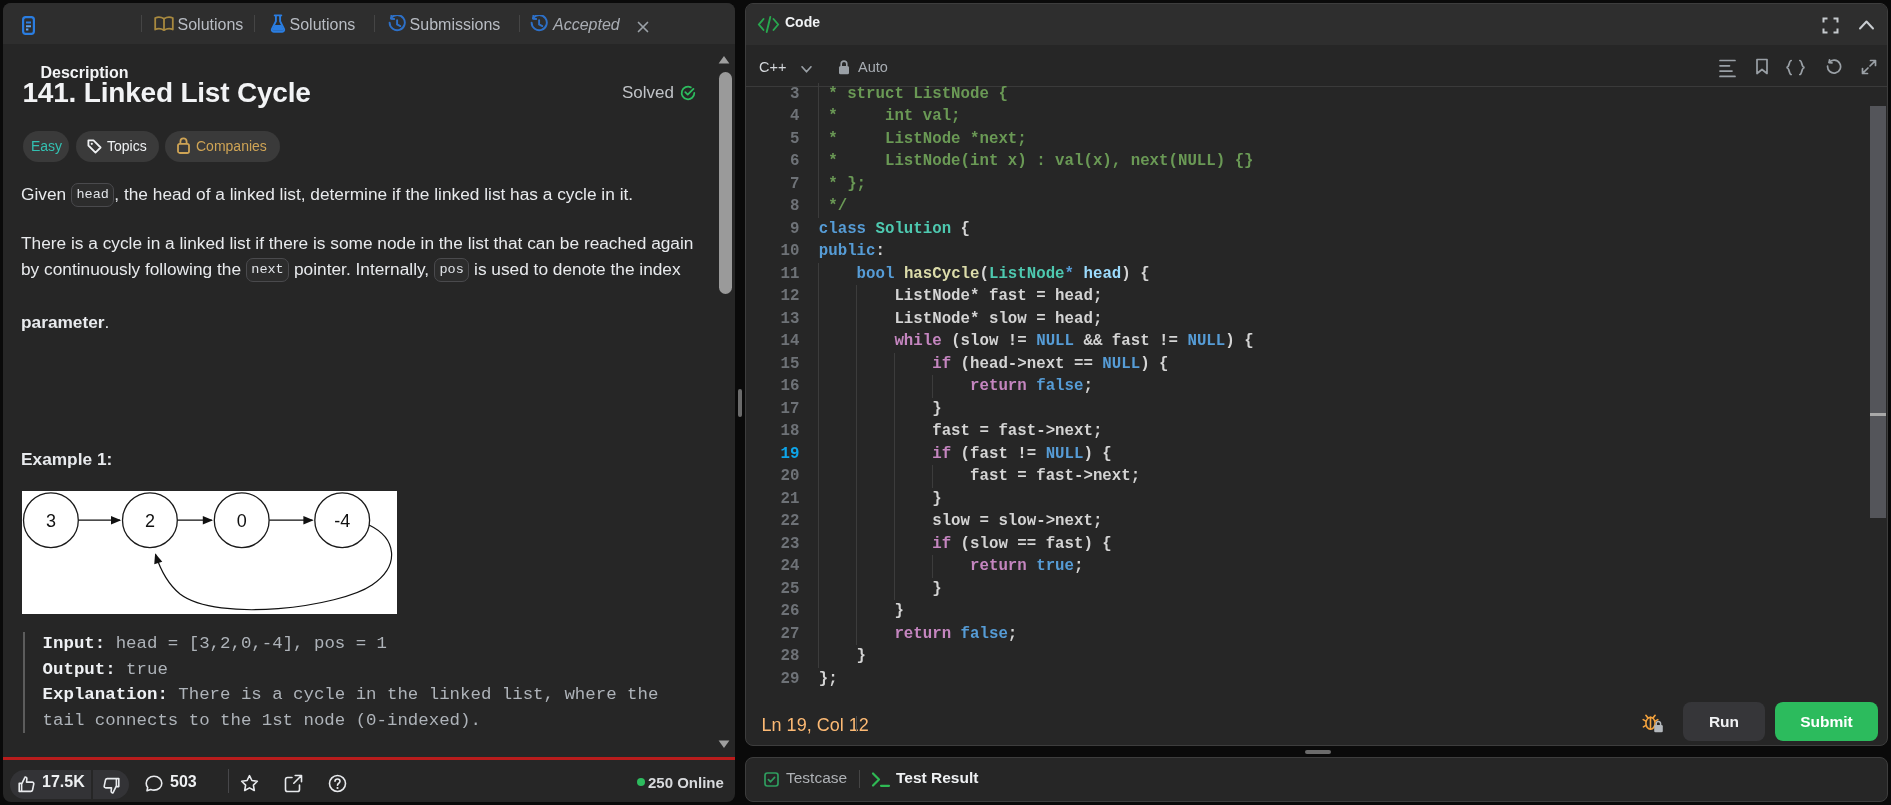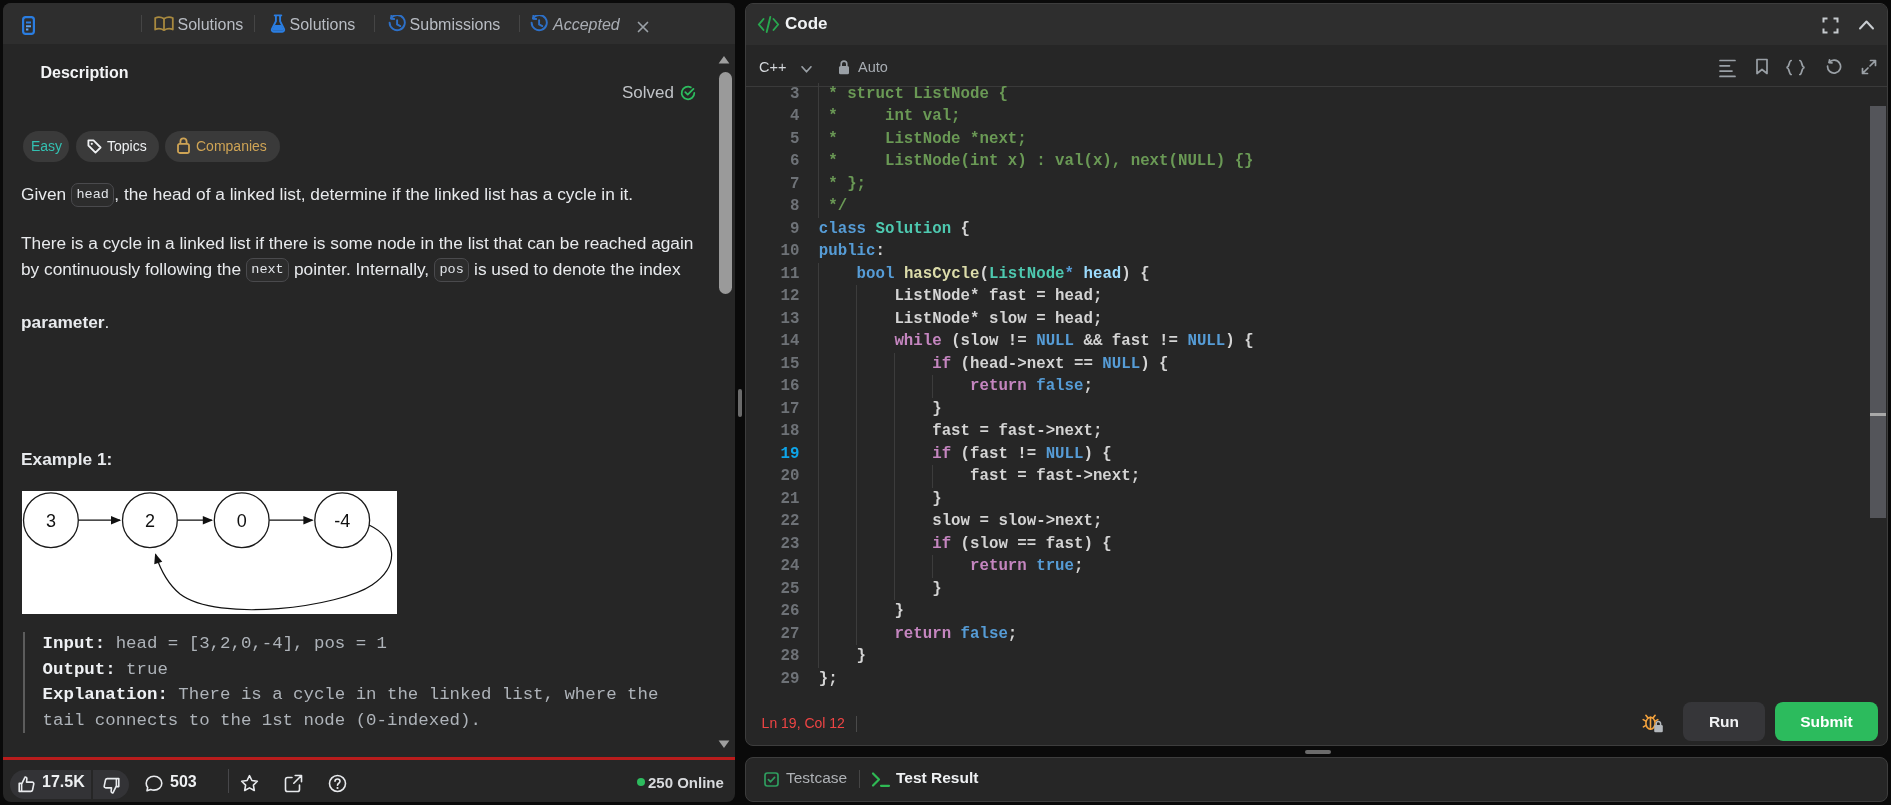--- a/index.html
+++ b/index.html
@@ -72,20 +72,21 @@
         <path d="M9.1 5.1 L9.1 9.4 L12.3 11.1" fill="none" stroke="#2d70c8" stroke-width="1.9" stroke-linecap="round"></path>
       </svg>
       <div class="abs" style="left:550px;top:12.5px;font-size:16px;color:#a9adb4;font-style:italic;">Accepted</div>
       <svg class="abs" style="left:632.7px;top:16.5px;" width="14" height="14" viewBox="0 0 14 14">
         <path d="M2.5 2.5 L11.5 11.5 M11.5 2.5 L2.5 11.5" stroke="#9aa0a6" stroke-width="1.7" stroke-linecap="round"></path>
       </svg>
     </div>
 
     <div id="ldesc" class="abs" style="left:0;top:41px;width:100%;height:716px;">
 
+      <div class="abs" style="left:19.5px;top:33px;font-size:28px;font-weight:700;color:#f2f3f5;letter-spacing:-0.2px;">141. Linked List Cycle</div>
       <div class="abs" style="left:619px;top:38.8px;font-size:17px;color:#c0c3c7;">Solved</div>
       <svg class="abs" style="left:677px;top:41px;" width="16" height="16" viewBox="0 0 17 17">
         <path d="M15.2 8.5 A 6.7 6.7 0 1 1 11.5 2.5" fill="none" stroke="#2dbb5e" stroke-width="1.9" stroke-linecap="round"></path>
         <path d="M5.6 7.6 L8.2 10.2 L14.3 4.1" fill="none" stroke="#2dbb5e" stroke-width="1.9" stroke-linecap="round" stroke-linejoin="round"></path>
       </svg>
 
       <div class="chip" style="left:20px;top:86.5px;width:46px;"></div>
       <div class="abs" style="left:28px;top:94px;font-size:14px;color:#33c0b1;">Easy</div>
       <div class="chip" style="left:73px;top:86.5px;width:83px;"></div>
       <svg class="abs" style="left:83.6px;top:94.5px;" width="15" height="15" viewBox="0 0 15 15">
@@ -185,21 +186,21 @@
       <div class="abs" style="left:645px;top:14px;font-size:15px;font-weight:700;color:#d8dadd;">250 Online</div>
     </div>
   </div>
 
   <div class="panel" id="codep" style="left:745px; top:3px; width:1143px; height:743px; border:1px solid #3d3d3d;">
     <div class="hdr"></div>
     <div id="codehdr" class="abs" style="left:0;top:0;width:100%;height:41px;">
       <svg class="abs" style="left:11px;top:12px;" width="23" height="17" viewBox="0 0 23 17">
         <path d="M6.5 3 L1.8 8.5 L6.5 14 M16.5 3 L21.2 8.5 L16.5 14 M13.3 1 L9.7 16" fill="none" stroke="#28a74e" stroke-width="1.9" stroke-linecap="round" stroke-linejoin="round"></path>
       </svg>
-      <div class="abs" style="left:39px;top:10px;font-size:17px;font-weight:700;color:#f1f3f5;text-align:right;">Code</div>
+      <div class="abs" style="left:39px;top:10px;font-size:14px;font-weight:700;color:#f1f3f5;text-align:right;">Code</div>
       <svg class="abs" style="left:1076px;top:13px;" width="17" height="17" viewBox="0 0 17 17">
         <path d="M1.5 5.5 L1.5 1.5 L5.5 1.5 M11.5 1.5 L15.5 1.5 L15.5 5.5 M15.5 11.5 L15.5 15.5 L11.5 15.5 M5.5 15.5 L1.5 15.5 L1.5 11.5" fill="none" stroke="#c6cace" stroke-width="2"></path>
       </svg>
       <svg class="abs" style="left:1112px;top:15px;" width="17" height="12" viewBox="0 0 17 12">
         <path d="M2 9.5 L8.5 2.5 L15 9.5" fill="none" stroke="#c9cdd1" stroke-width="2" stroke-linecap="round" stroke-linejoin="round"></path>
       </svg>
     </div>
     <div id="toolbar" class="abs" style="left:0;top:41px;width:100%;height:42px;border-bottom:1px solid #3a3a3a;">
       <div class="abs" style="left:13px;top:14px;font-size:14.5px;color:#d4d7db;">C++</div>
       <svg class="abs" style="left:54px;top:20px;" width="13" height="9" viewBox="0 0 13 9">
@@ -289,21 +290,21 @@
                 <span class="ct">return</span> <span class="kw">true</span>;
             }
         }
         <span class="ct">return</span> <span class="kw">false</span>;
     }
 };</div>
 
     <div class="abs" style="left:1124px;top:102px;width:16px;height:412px;background:#54555a;"></div>
     <div class="abs" style="left:1124px;top:409px;width:16px;height:3px;background:#a9a9a9;"></div>
 
-    <div class="abs" style="left:15.6px;top:711px;font-size:14px;color:#ef4444;">Ln 19, Col 12</div>
+    <div class="abs" style="left:15.6px;top:711px;font-size:18px;color:#fdba74;">Ln 19, Col 12</div>
     <div class="abs" style="left:109.7px;top:712px;width:1px;height:16px;background:#4a4a4a;"></div>
     <div class="abs" style="left:121.9px;top:711px;font-size:13px;color:#bef264;margin-top:27px;">Saved</div>
 
     <svg class="abs" style="left:896px;top:709px;" width="23" height="21" viewBox="0 0 23 21">
       <g stroke="#f5a33d" stroke-width="1.6" fill="none" stroke-linecap="round">
         <path d="M5.6 4.6 L3.9 2.3 M11.4 4.6 L13.1 2.3"></path>
         <ellipse cx="8.5" cy="10.3" rx="4.6" ry="5.9"></ellipse>
         <path d="M8.5 4.4 L8.5 16.2"></path>
         <path d="M3.9 8.1 L1.2 6.6 M3.9 12.4 L1.4 13.9 M13.1 8.1 L15.8 6.6"></path>
       </g>

